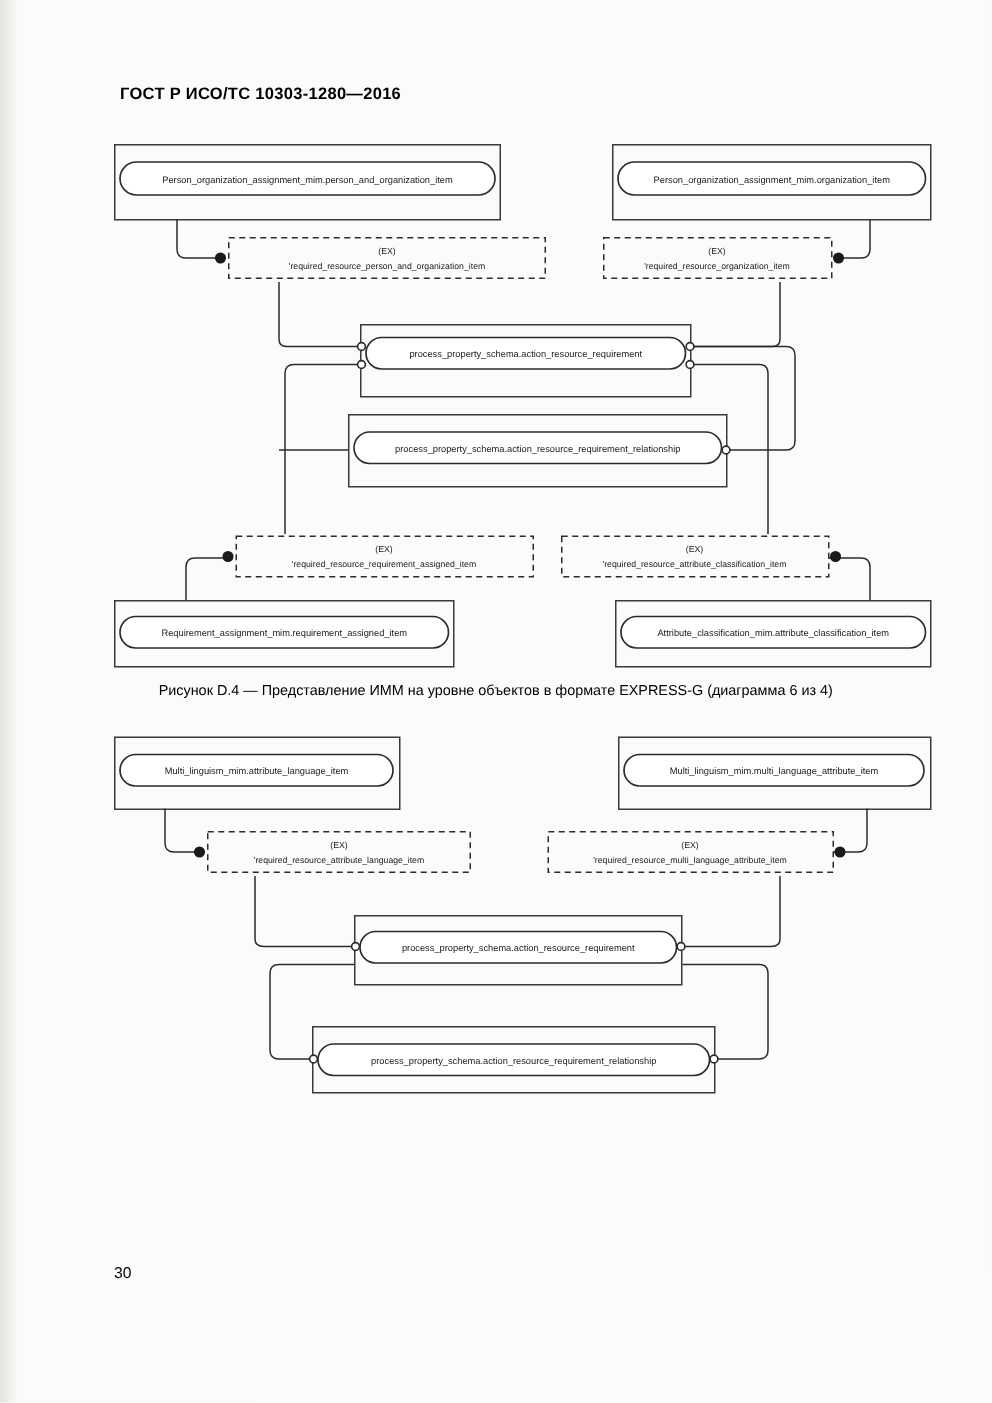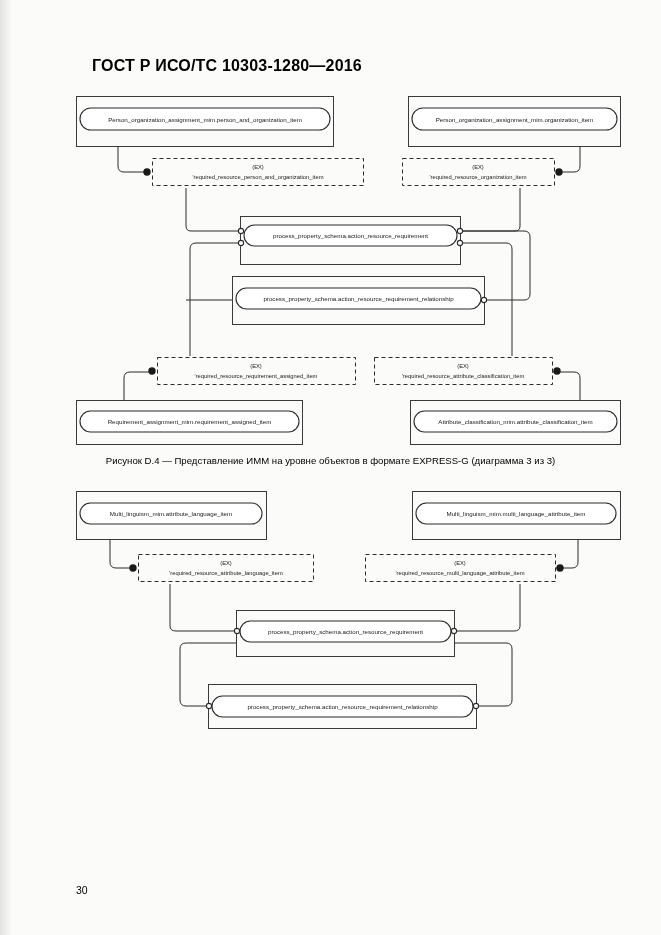--- a/index.html
+++ b/index.html
@@ -7,24 +7,24 @@
     width:661px;height:935px;background:#f7f7f5;
     font-family:"Liberation Sans", sans-serif;
     color:#000;overflow:hidden;position:relative;
   }
   .page{position:absolute;left:0;top:0;width:661px;height:935px;background:#fbfbfa;}
   .page::before{
     content:"";position:absolute;left:0;top:0;width:12px;height:935px;
     background:linear-gradient(to right,#e2e2de,#fbfbfa);
   }
   .hdr{
-    position:absolute;left:64px;top:57px;font-size:16px;font-weight:bold;
+    position:absolute;left:52px;top:57px;font-size:11px;font-weight:bold;
     letter-spacing:.2px;white-space:nowrap;padding-left:28px;
   }
-  .pgnum{position:absolute;left:76px;top:884px;font-size:10.5px;}
+  .pgnum{position:absolute;left:76px;top:843px;font-size:10.5px;}
   .caption{
     position:absolute;font-size:9.6px;text-align:center;width:661px;left:0;
     white-space:nowrap;
   }
   .fig{position:absolute;left:0;top:0;}
   svg{display:block;}
   .ln{stroke:#2b2b2b;stroke-width:1;fill:none;}
   .frame{stroke:#3a3a3a;stroke-width:1;fill:none;}
   .ent{stroke:#2b2b2b;stroke-width:1.1;fill:#ffffff;}
   .dash{stroke:#2b2b2b;stroke-width:1;fill:none;stroke-dasharray:4 3;}
@@ -110,21 +110,21 @@
 
     <rect class="ent" x="80" y="411" width="219" height="21" rx="10.5" ry="10.5"></rect>
     <text class="t-ent" x="189.5" y="424" text-anchor="middle">Requirement_assignment_mim.requirement_assigned_item</text>
 
     <rect class="ent" x="414" y="411" width="203" height="21" rx="10.5" ry="10.5"></rect>
     <text class="t-ent" x="515.5" y="424" text-anchor="middle">Attribute_classification_mim.attribute_classification_item</text>
 
   </svg>
   </div>
 
-  <div class="caption" style="top:455px;">Рисунок D.4 — Представление ИММ на уровне объектов в формате EXPRESS-G (диаграмма 3 из 3)</div>
+  <div class="caption" style="top:455px;">Рисунок D.4 — Представление ИММ на уровне объектов в формате EXPRESS-G (диаграмма 6 из 4)</div>
 
   <div class="fig" style="left:0px;top:0px;">
   <svg width="661" height="760" viewBox="0 0 661 760">
 
     <rect class="frame" x="76.5" y="491.5" width="190" height="48"></rect>
     <rect class="frame" x="412.5" y="491.5" width="208" height="48"></rect>
     <rect class="frame" x="236.5" y="610.5" width="218" height="46"></rect>
     <rect class="frame" x="208.5" y="684.5" width="268" height="44"></rect>
 
     <path class="ln" d="M110,539 L110,562 Q110,568 116,568 L132,568"></path>

